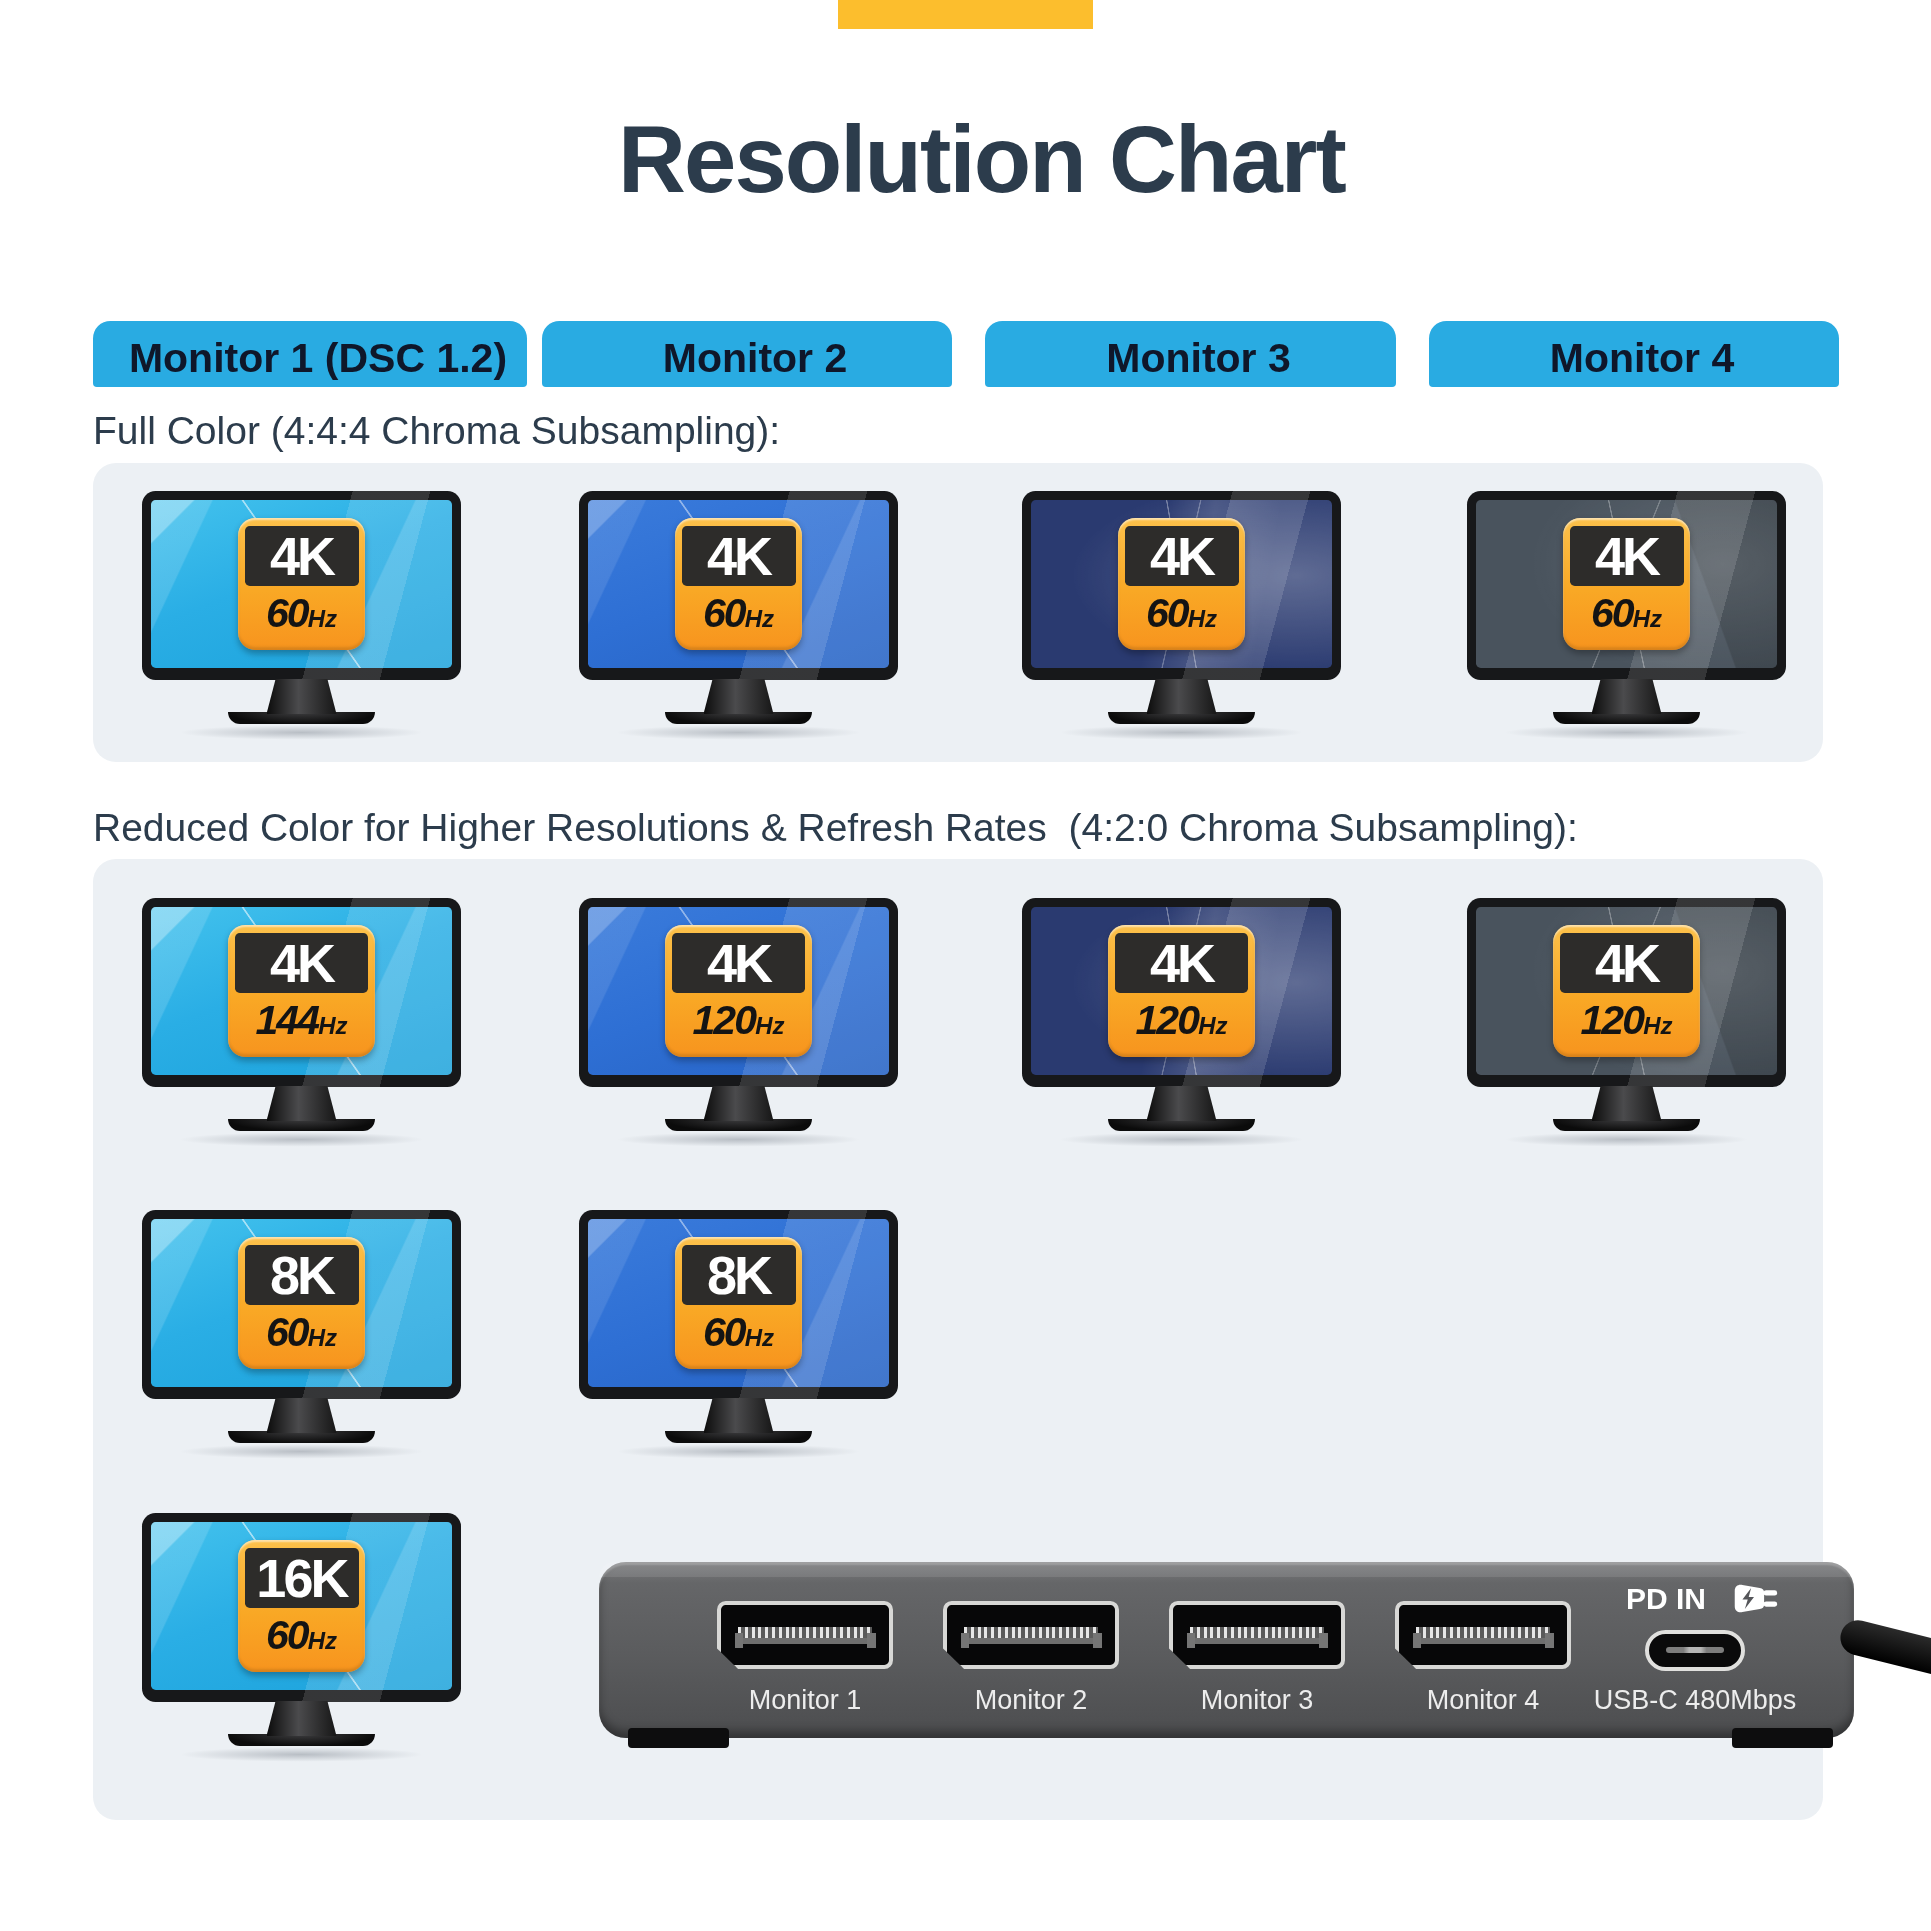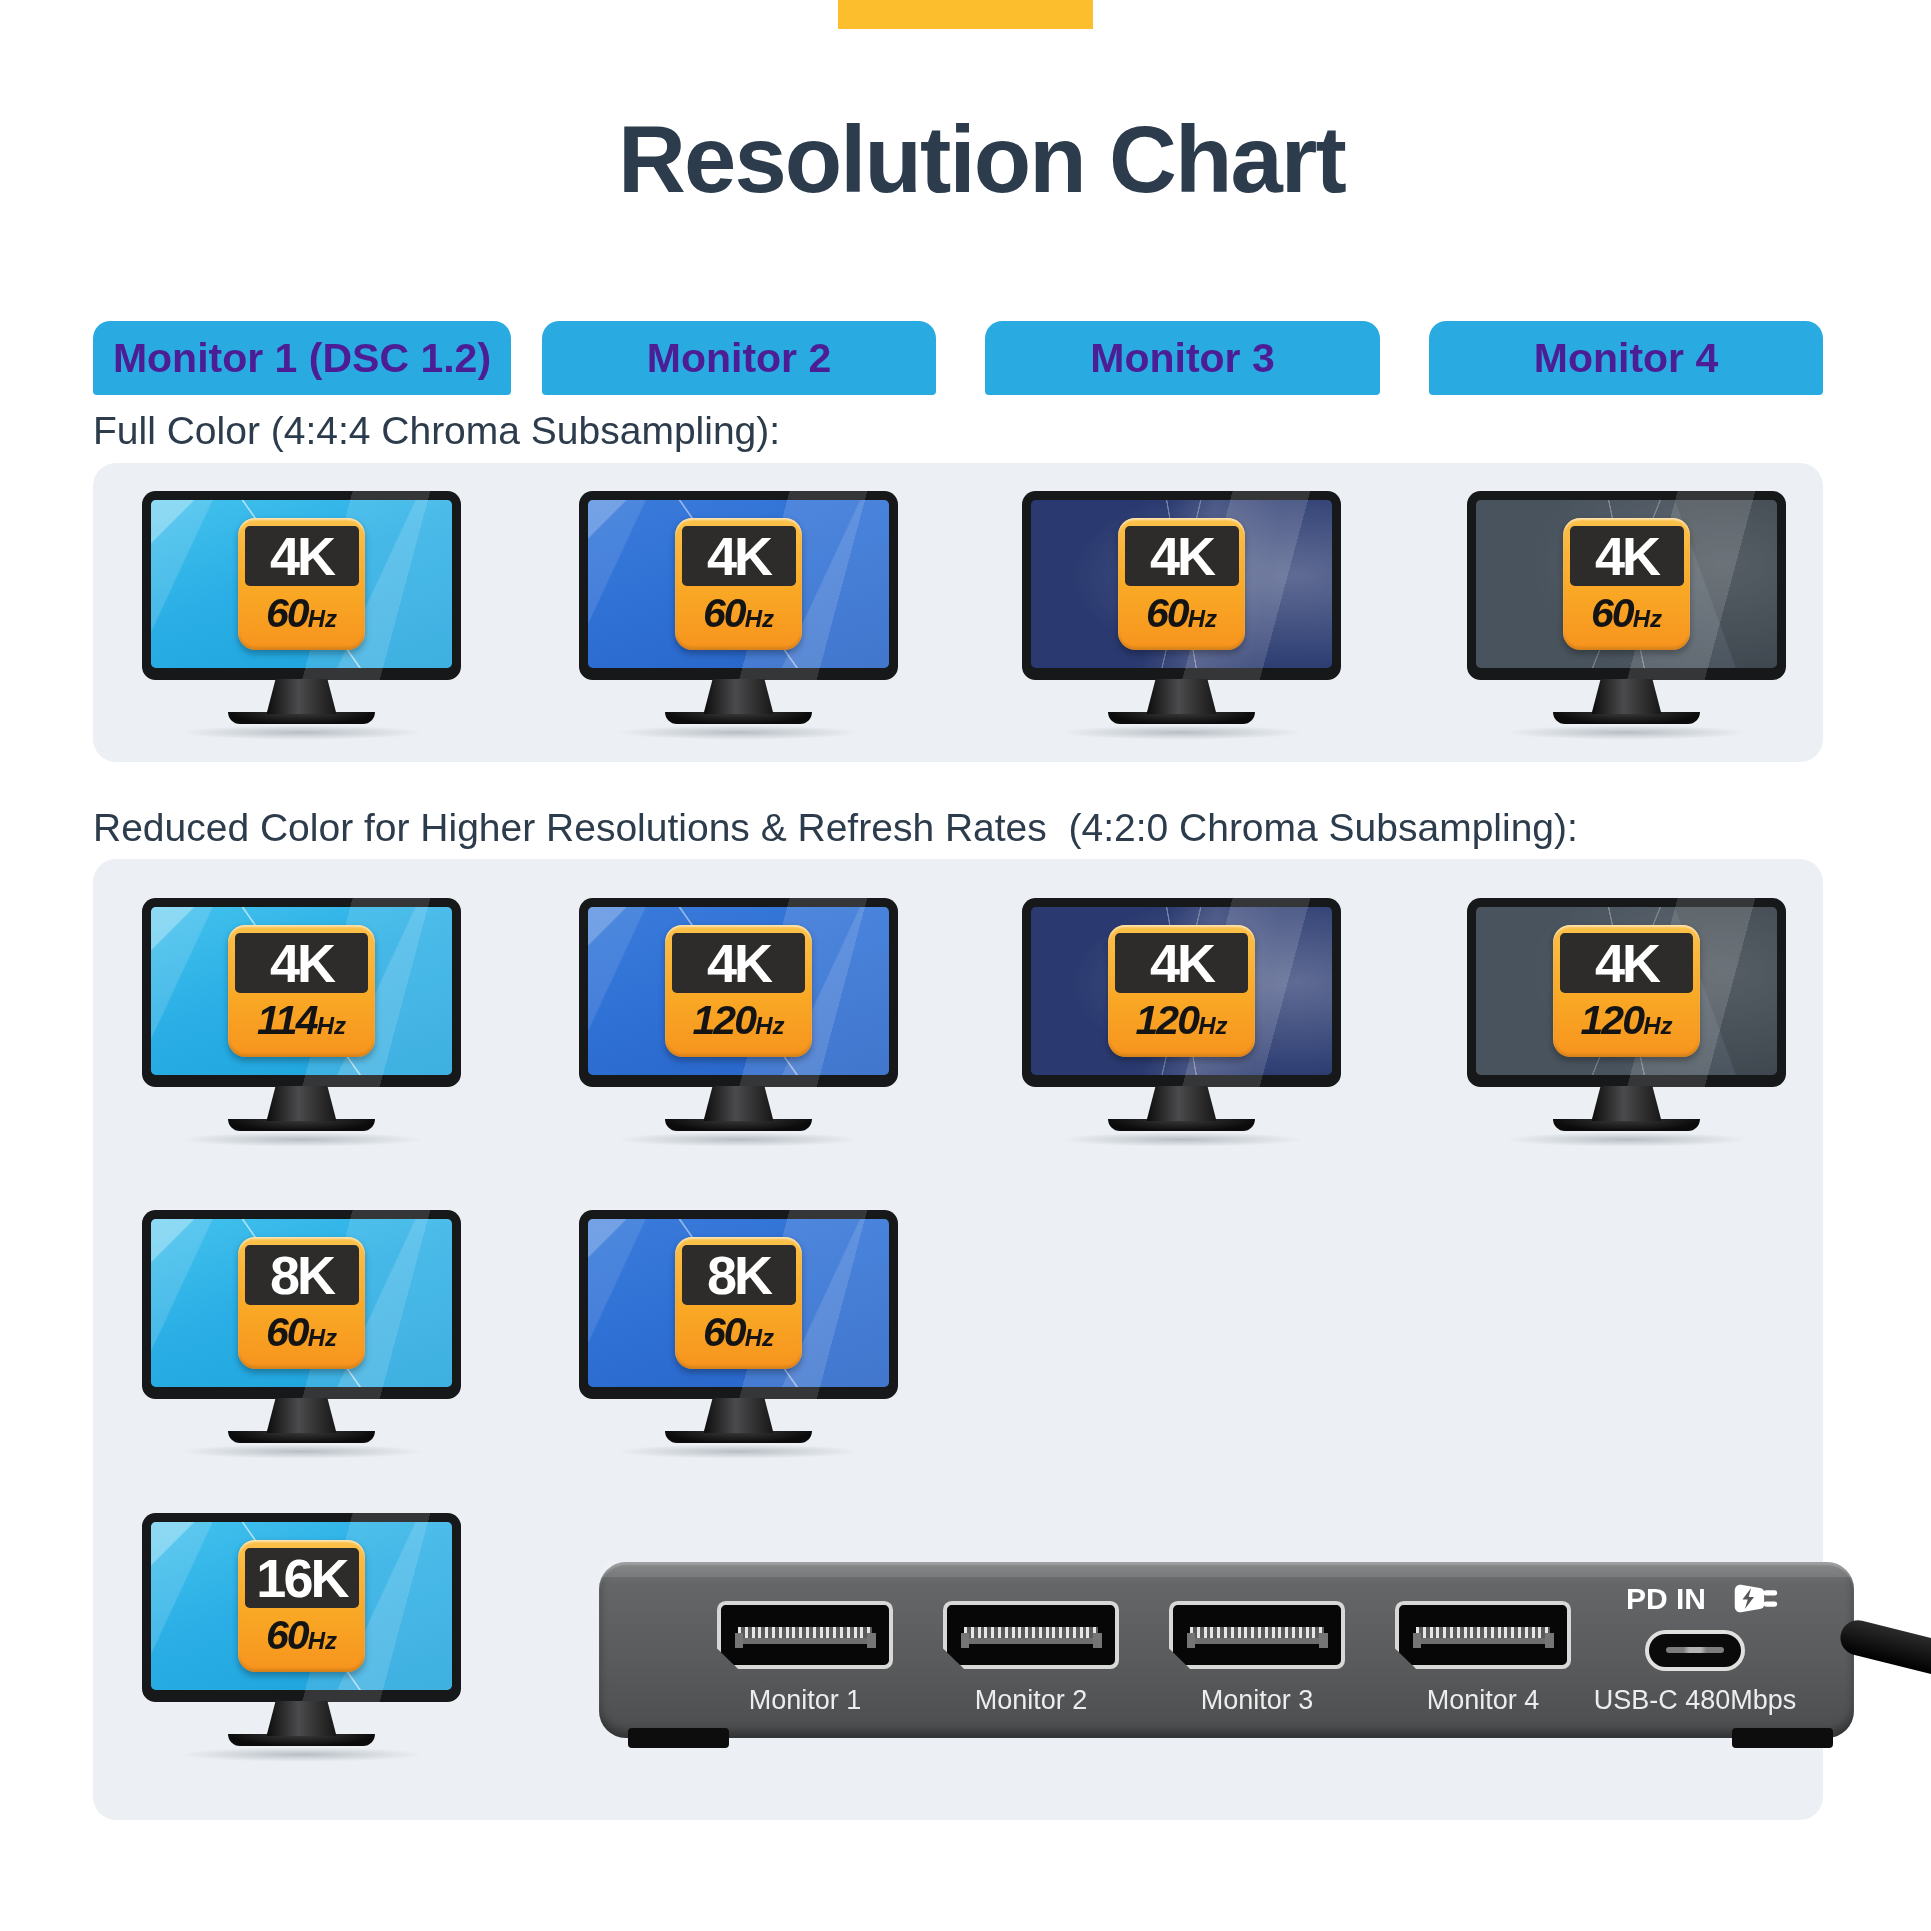--- a/index.html
+++ b/index.html
@@ -7,22 +7,22 @@
           font-family:"Liberation Sans", sans-serif;}
 
   
   .yellow-bar{position:absolute;left:838px;top:0;width:255px;height:29px;background:#FCBE2D;}
 
   
   .title{position:absolute;left:16px;top:106px;width:1931px;text-align:center;
          font-size:94px;font-weight:bold;letter-spacing:-1.9px;color:#2C3C4C;}
 
   
-  .tab{position:absolute;top:321px;height:74px;background:#29ABE2;border-radius:17.4px 17.4px 3.9px 3.9px;
-       color:#4c1d95;font-weight:bold;font-size:41px;text-align:center;line-height:74px;}
+  .tab{position:absolute;top:321px;height:66px;background:#29ABE2;border-radius:17.4px 17.4px 3.9px 3.9px;
+       color:#0f172a;font-weight:bold;font-size:41px;text-align:center;line-height:74px;padding-left:16px;}
   .tab1{left:93px;width:418px;}
   .tab2{left:542px;width:394px;}
   .tab3{left:985px;width:395px;}
   .tab4{left:1429px;width:394px;}
 
   
   .heading{position:absolute;left:93px;font-size:39px;color:#2C3C4C;white-space:pre;}
   .heading b{font-weight:normal;}
   .heading1{top:409px;}
   .heading2{top:806px;}
@@ -208,21 +208,21 @@
     <div class="neck"></div>
     <div class="base"></div>
     <div class="mshadow"></div>
   </div>
 
   <div class="monitor cyan" style="left:142px;top:898px">
     <div class="bezel">
         <div class="screen">
       <div class="badge wide">
         <div class="res-box">4K</div>
-        <div class="rate"><span>114</span><span class="hz">Hz</span></div>
+        <div class="rate"><span>144</span><span class="hz">Hz</span></div>
       </div>
     </div>
       </div>
     <div class="neck"></div>
     <div class="base"></div>
     <div class="mshadow"></div>
   </div>
 
   <div class="monitor blue" style="left:579px;top:898px">
     <div class="bezel">

